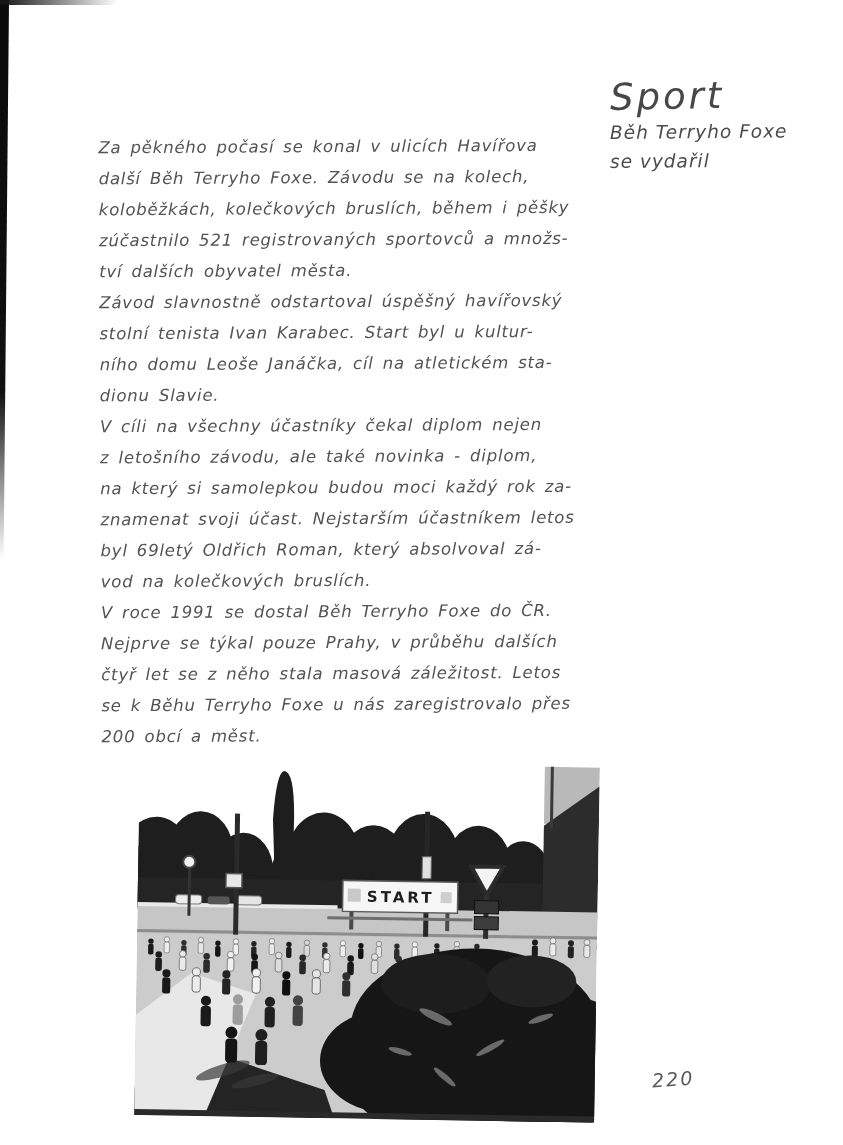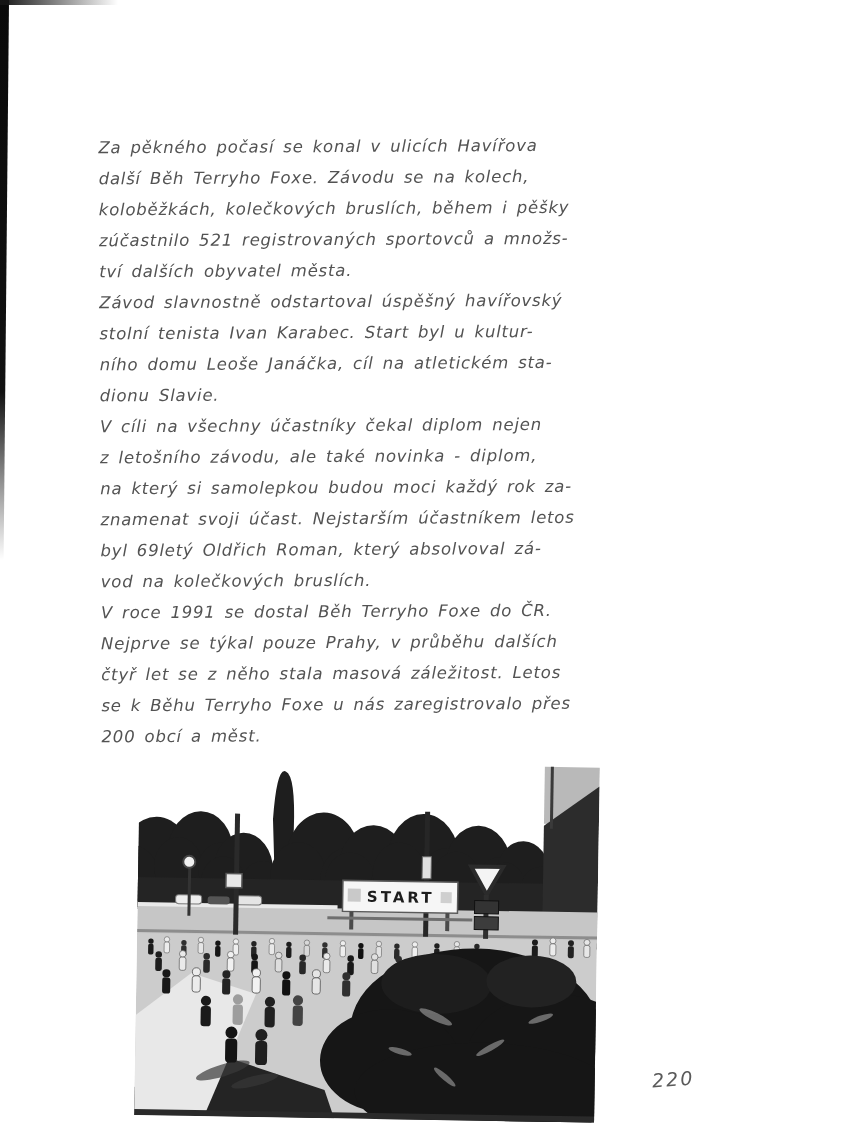--- a/index.html
+++ b/index.html
@@ -44,20 +44,25 @@
   }
 </style>
 </head>
 <body>
 
 <div class="page">
 
   <div class="scan-left"></div>
   <div class="scan-top"></div>
 
+  <div class="heading-block">
+    <div class="heading-title hw">Sport</div>
+    <div class="heading-sub hw">Běh Terryho Foxe</div>
+    <div class="heading-sub hw">se vydařil</div>
+  </div>
 
   <div class="article">
     <div class="line hw">Za pěkného počasí se konal v ulicích Havířova</div>
     <div class="line hw">další Běh Terryho Foxe. Závodu se na kolech,</div>
     <div class="line hw">koloběžkách, kolečkových bruslích, během i pěšky</div>
     <div class="line hw">zúčastnilo 521 registrovaných sportovců a množs-</div>
     <div class="line hw">tví dalších obyvatel města.</div>
     <div class="line hw">Závod slavnostně odstartoval úspěšný havířovský</div>
     <div class="line hw">stolní tenista Ivan Karabec. Start byl u kultur-</div>
     <div class="line hw">ního domu Leoše Janáčka, cíl na atletickém sta-</div>

